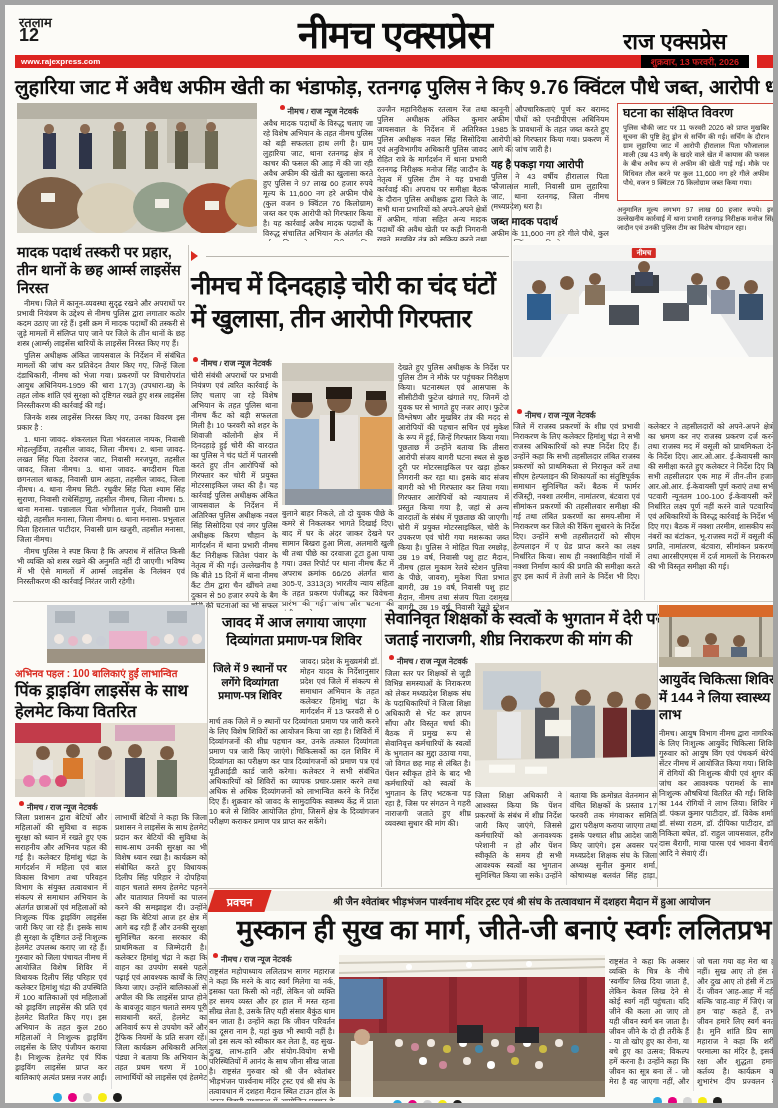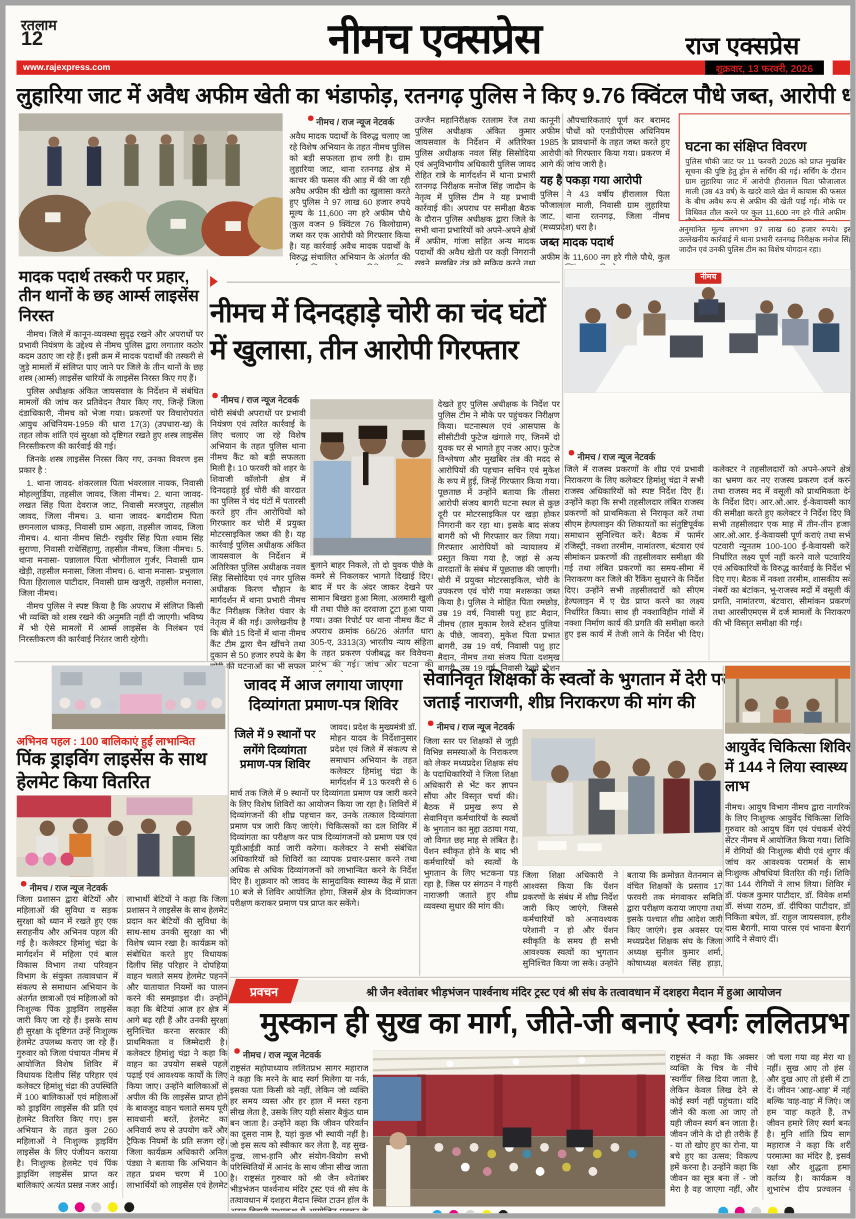--- a/index.html
+++ b/index.html
@@ -31,21 +31,21 @@
   .photo svg{display:block;width:100%;height:100%;}
   .wm{position:absolute;top:3px;left:50%;transform:translateX(-50%);background:#d32b24;color:#fff;
       font-size:7px;font-weight:bold;padding:1px 5px;border-radius:1px;line-height:1.2;}
   
   #photoA{left:12px;top:98px;width:240px;height:130px;}
   #op-byline{left:258px;top:100px;width:112px;justify-content:center;}
   #op-c1{left:258px;top:114px;width:110px;height:122px;}
   #op-c2{left:372px;top:100px;width:110px;height:136px;}
   #op-c3{left:486px;top:100px;width:118px;height:136px;}
   .subhead{font-size:10.5px;font-weight:bold;color:#101010;margin:3px 0 2px;text-indent:0;text-align:left;line-height:1.15;}
-  #ev-box{left:612px;top:98px;width:158px;height:98px;border:1.5px solid #cf4b40;padding:20px 5px;background:#fffdf8;overflow:hidden;}
+  #ev-box{left:612px;top:98px;width:158px;height:98px;border:1.5px solid #cf4b40;padding:0 5px;background:#fffdf8;overflow:hidden;}
   #ev-box h3{margin:0 0 2px;font-size:12.5px;color:#141414;}
   #ev-box .bt{font-size:6.9px;}
   #ev-below{left:612px;top:200px;width:158px;height:38px;font-size:6.9px;}
   
   #t-kicker{left:186px;top:246px;width:318px;display:flex;align-items:center;}
   #t-kicker .tri{width:0;height:0;border-top:5px solid transparent;border-bottom:5px solid transparent;border-left:7px solid #d92b21;margin-right:4px;}
   #t-kicker .ktext{color:#d92b21;font-size:12.5px;font-weight:bold;border-bottom:2px solid #d92b21;padding:0 4px 2px;}
   #t-kicker .krule{flex:1;height:1px;background:#b9b6af;margin-left:4px;}
   #t-title{left:186px;top:264px;width:320px;font-size:25px;line-height:1.3;letter-spacing:-.5px;}
   #t-byline{left:188px;top:352px;width:120px;}

